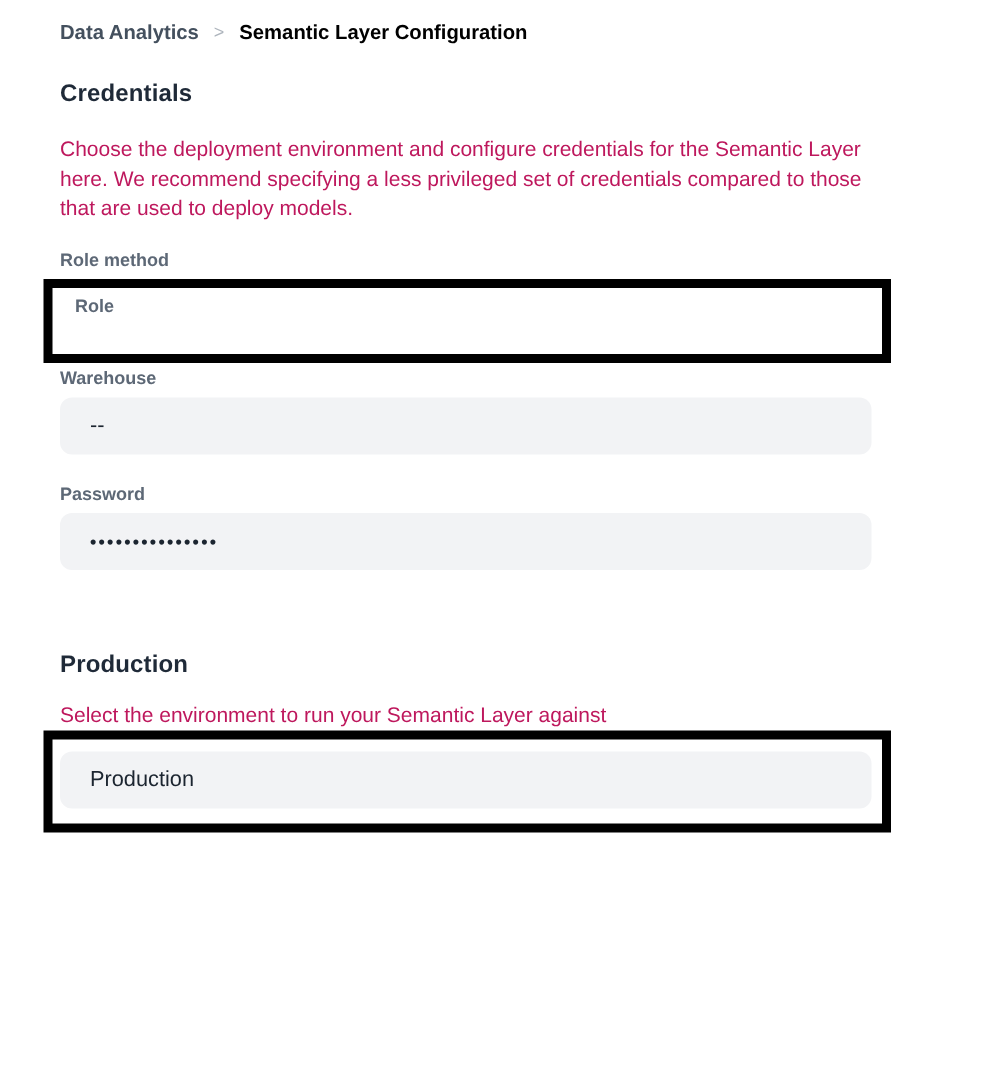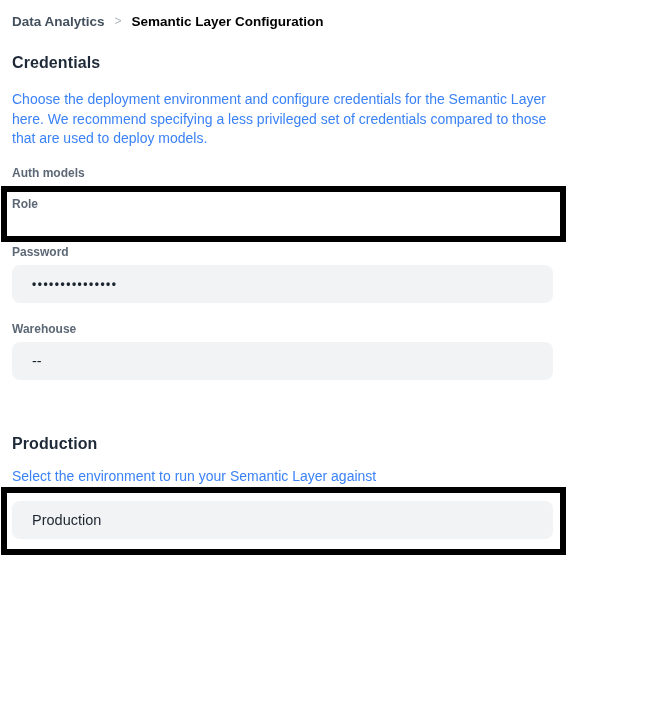--- a/index.html
+++ b/index.html
@@ -2,38 +2,38 @@
 <html><head>
 <meta charset="utf-8">
 <style>
   * { box-sizing: border-box; margin: 0; padding: 0; }
   html, body {
     width: 661px; height: 716px;
     background: #ffffff;
     font-family: "Liberation Sans", sans-serif;
     overflow: hidden;
   }
-  .page { padding: 14px 24px 0 12px; width: 577px; }
+  .page { padding: 14px 24px 0 12px; width: 577px; margin-left: 28px; }
 
   
   .breadcrumb {
     display: flex; align-items: center; gap: 10px;
     font-size: 13.5px; font-weight: 700; line-height: 15px;
   }
   .crumb-root { color: #44505e; cursor: pointer; }
   .crumb-sep  { color: #aeb5bd; font-size: 12px; font-weight: 400; }
   .crumb-current { color: #000000; }
 
   
   h1.section-title {
     font-size: 16px; font-weight: 700; color: #1f2a38;
     margin-top: 22px; line-height: 23px; letter-spacing: 0.1px;
   }
   p.section-desc {
-    font-size: 14px; line-height: 19.5px; color: #3b82f6;
+    font-size: 14px; line-height: 19.5px; color: #be185d;
     margin-top: 16px; max-width: 622px;
   }
 
   
   .group { margin-bottom: 19px; }
   .group.tight { margin-bottom: 6px; }
   .group.last { margin-bottom: 0; }
   .field-label {
     display: block;
     font-size: 12px; font-weight: 700; color: #5d6876;
@@ -49,21 +49,21 @@
     cursor: pointer;
   }
   .field.password-field .field-value {
     font-size: 12px; letter-spacing: 1.5px; font-weight: 700; color: #1c2530;
   }
 
   
   .highlight-box {
     border: 6px solid #000000;
     margin-left: -11px; margin-right: -13px;
-    padding: 5px 7px 6px 5px;
+    padding: 5px 7px 6px 15px;
   }
   .highlight-box.rect-credentials { margin-bottom: 3px; }
   .highlight-box.rect-environment { margin-top: 2px; padding: 8px 7px 10px 5px; }
 
   h1.env-title { margin-top: 52px; }
   p.env-desc { margin-top: 13px; line-height: 17px; }
 </style>
 </head>
 <body>
 
@@ -73,40 +73,40 @@
     <span class="crumb-root">Data Analytics</span>
     <span class="crumb-sep">&gt;</span>
     <span class="crumb-current">Semantic Layer Configuration</span>
   </nav>
 
   <section>
     <h1 class="section-title">Credentials</h1>
     <p class="section-desc">Choose the deployment environment and configure credentials for the Semantic Layer here. We recommend specifying a less privileged set of credentials compared to those that are used to deploy models.</p>
 
     <div class="group tight" style="margin-top:17px">
-      <span class="field-label">Auth models</span>
+      <span class="field-label">Role method</span>
     </div>
 
     <div class="highlight-box rect-credentials">
       <div class="group">
         <span class="field-label">Role</span>
       </div>
     </div>
 
     <div class="group">
-      <span class="field-label">Password</span>
-      <div class="field password-field">
-        <span class="field-value">•••••••••••••••</span>
+      <span class="field-label">Warehouse</span>
+      <div class="field">
+        <span class="field-value">--</span>
       </div>
     </div>
 
     <div class="group">
-      <span class="field-label">Warehouse</span>
-      <div class="field">
-        <span class="field-value">--</span>
+      <span class="field-label">Password</span>
+      <div class="field password-field">
+        <span class="field-value">•••••••••••••••</span>
       </div>
     </div>
   </section>
 
   <section>
     <h1 class="section-title env-title">Production</h1>
     <p class="section-desc env-desc">Select the environment to run your Semantic Layer against</p>
 
     <div class="highlight-box rect-environment">
       <div class="group last">

